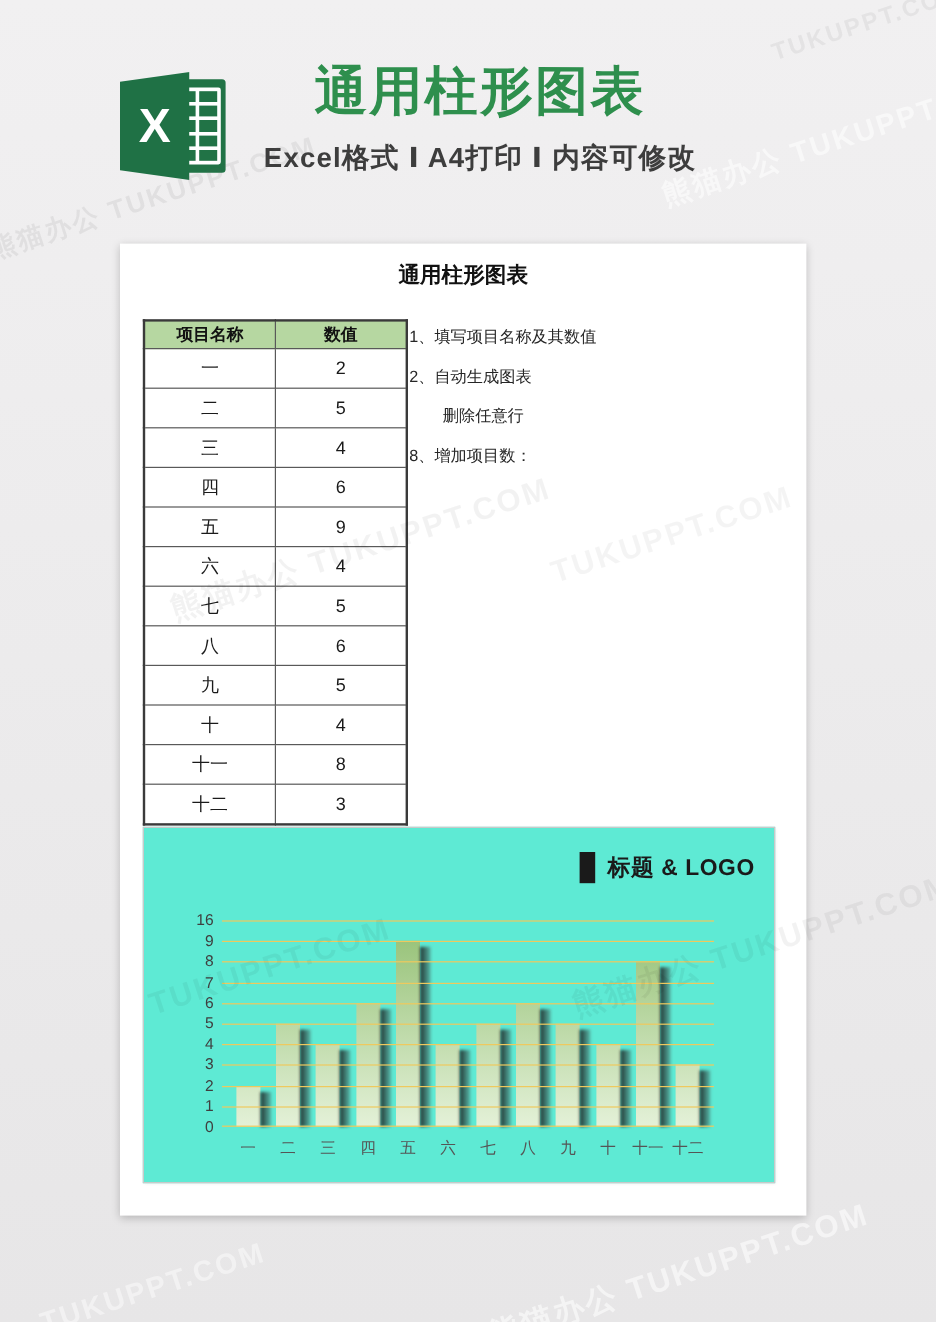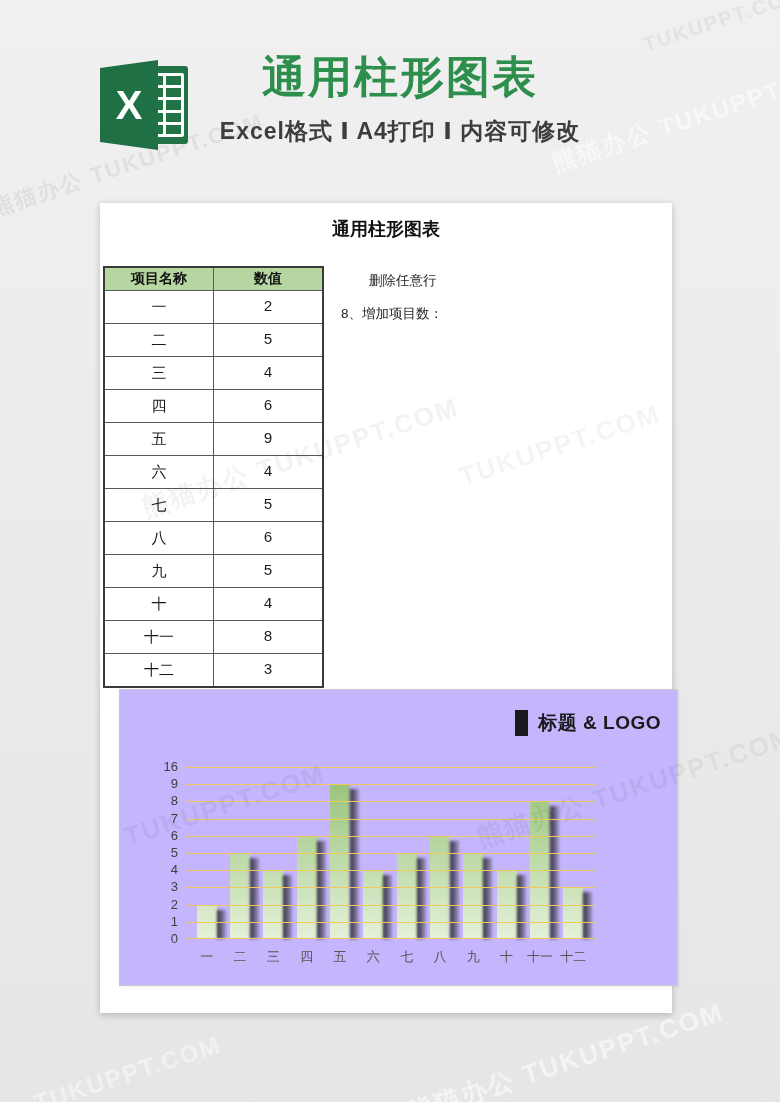--- a/index.html
+++ b/index.html
@@ -21,35 +21,35 @@
   .banner-text{position:absolute;left:110px;right:90px;top:52px;text-align:center;}
   .banner-title{font-size:44px;line-height:50px;font-weight:bold;color:#2e8f4d;letter-spacing:2px;}
   .banner-sub{margin-top:14px;font-size:23px;font-weight:bold;color:#3d3d3d;letter-spacing:1px;}
 
   
   .page{position:absolute;left:100px;top:203px;width:572px;height:810px;background:#ffffff;
         box-shadow:0 2px 7px rgba(0,0,0,0.22);}
   .doc-title{position:absolute;left:0;right:0;top:14px;text-align:center;font-size:18px;font-weight:bold;color:#111;}
 
   
-  .data-table{position:absolute;left:3px;top:63px;border-collapse:collapse;table-layout:fixed;font-family:Liberation Mono, monospace;}
+  .data-table{position:absolute;left:19px;top:63px;border-collapse:collapse;table-layout:fixed;}
   .data-table th,.data-table td{border:1px solid #595959;text-align:center;padding:0;}
   .data-table{border:2px solid #3a3a3a;}
   .data-table th{width:108px;height:22px;background:#b6d7a1;font-size:14px;font-weight:bold;color:#111;}
   .data-table td{height:32px;font-size:15px;color:#1a1a1a;}
 
   
   .instr{position:absolute;left:241px;top:61px;width:325px;}
   .instr-head{font-size:16px;font-weight:bold;color:#1f3c6e;line-height:26px;}
   .instr-line{font-size:13.5px;color:#262626;line-height:33px;height:33px;white-space:nowrap;}
   .instr-line.indent{padding-left:28px;}
 
   
-  .chart-box{position:absolute;left:19px;top:486px;width:525px;height:295px;background:#c4b5fd;
-             border:1px solid #c9c9c9;box-shadow:1px 1px 3px rgba(0,0,0,0.08);padding-left:32px;}
+  .chart-box{position:absolute;left:19px;top:486px;width:525px;height:295px;background:#5eead4;
+             border:1px solid #c9c9c9;box-shadow:1px 1px 3px rgba(0,0,0,0.08);}
   .chart-title{position:absolute;top:20px;right:16px;display:flex;align-items:center;gap:10px;}
   .chart-title .marker{width:13px;height:26px;background:#1a1a1a;}
   .chart-title .txt{font-size:19px;font-weight:bold;color:#1a1a1a;letter-spacing:0.5px;}
   .plot{position:absolute;left:65px;top:77px;width:410px;height:172px;}
   .gridline{position:absolute;left:0;right:0;height:1px;background:#efc95d;}
   .ylab{position:absolute;right:calc(100% + 7px);width:30px;text-align:right;
         font-size:13px;color:#3f3f3f;line-height:14px;}
   .bars{position:absolute;left:5px;bottom:0;width:400px;height:172px;display:flex;align-items:flex-end;}
   .slot{flex:1;display:flex;justify-content:center;align-items:flex-end;height:100%;}
   .bar{position:relative;width:20px;
@@ -152,20 +152,22 @@
           </tr>
           <tr>
             <td>十二</td>
             <td>3</td>
           </tr>
         </tbody>
     </table>
 
     <div class="instr">
       <div id="instr-lines">
+          <div class="instr-line">1、填写项目名称及其数值</div>
+          <div class="instr-line">2、自动生成图表</div>
           <div class="instr-line indent">删除任意行</div>
           <div class="instr-line">8、增加项目数：</div>
         </div>
     </div>
 
     <div class="chart-box">
       <div class="chart-title">
         <div class="marker"></div>
         <div class="txt">标题 &amp; LOGO</div>
       </div>

